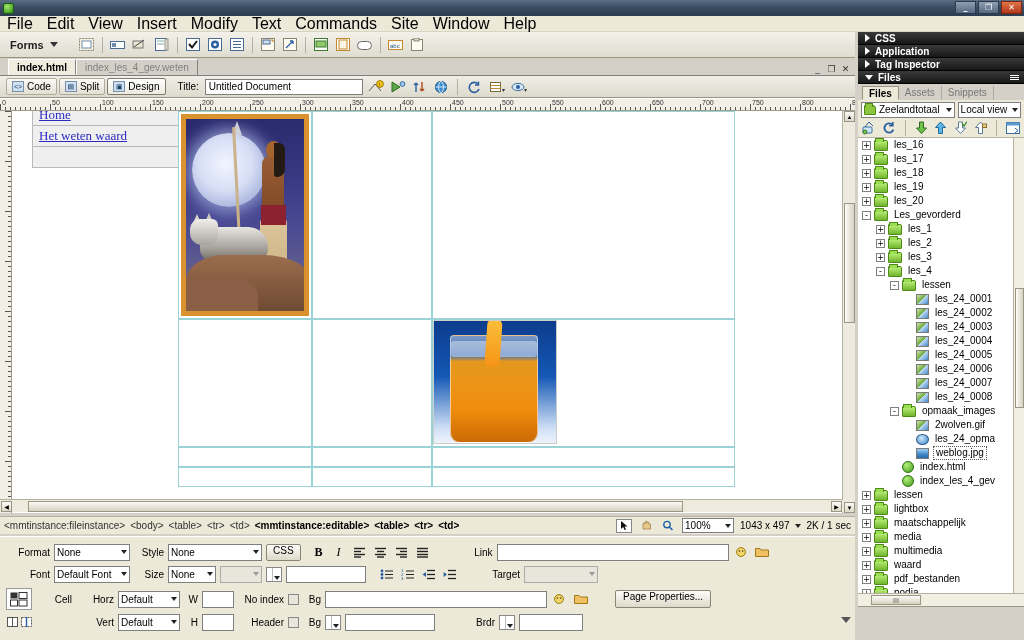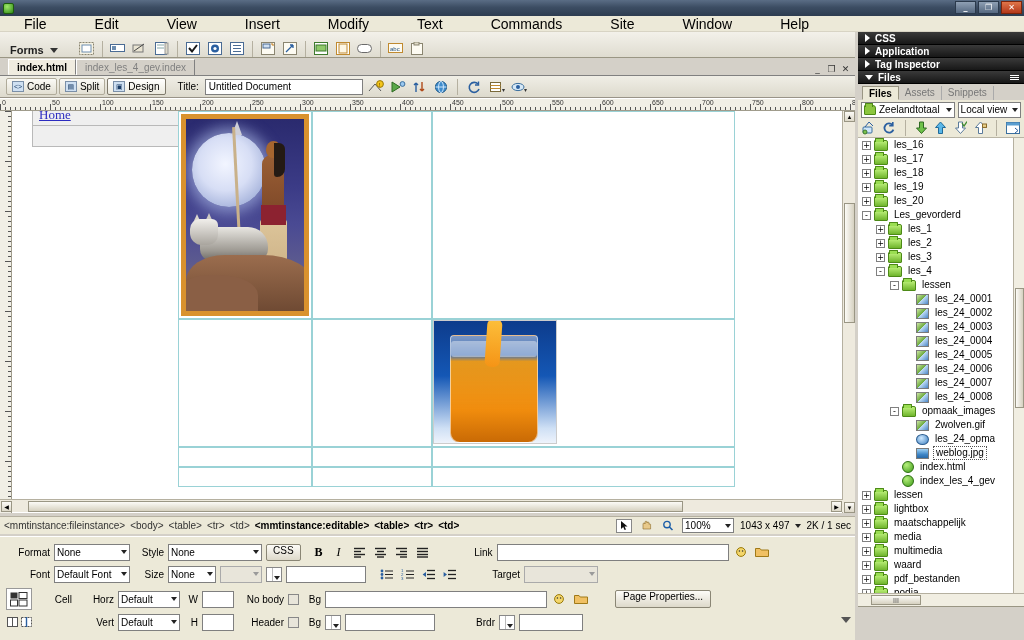--- a/index.html
+++ b/index.html
@@ -35,28 +35,28 @@
     font-family: "DejaVu Sans", sans-serif;
   }
   .winbtn.close { background: linear-gradient(to bottom,#e0764a,#b3381a); border-color:#7d2409; }
 
   
   .menubar {
     position: absolute; left: 0; top: 16px; width: 1024px; height: 16px;
     background: #ece9d8; display: flex; align-items: center;
     border-bottom: 1px solid #d8d4c4;
   }
-  .menu-item { padding: 1px 24px; color: #000; font-size: 14px; cursor: default; }
+  .menu-item { padding: 1px 7px; color: #000; font-size: 16px; cursor: default; }
 
   
   .insertbar {
     position: absolute; left: 0; top: 32px; width: 855px; height: 26px;
     background: linear-gradient(to bottom,#f3f1ea,#dfdcd0);
     border-bottom: 1px solid #9a9684;
-    display: flex; align-items: flex-end; padding-left: 6px;
+    display: flex; align-items: center; padding-left: 6px;
   }
   .cat-select {
     display: flex; align-items: center; gap: 6px;
     font-size: 11px; font-weight: bold; color: #222; margin-right: 14px;
     padding: 1px 4px;
   }
   .caret-d { width:0;height:0;border-left:4px solid transparent;border-right:4px solid transparent;border-top:5px solid #333; }
   .ibtn {
     width: 18px; height: 18px; margin: 0 2px;
     border: 1px solid transparent; border-radius: 2px;
@@ -415,21 +415,21 @@
           <rect x="0.5" y="1.5" width="11" height="11" fill="#fdfbf2" stroke="#8a8570"></rect>
           <rect x="3" y="0" width="5" height="3" fill="#ded9c6" stroke="#8a8570"></rect>
         </svg>
     </div>
   </div>
 
   <div class="docwin">
 
     <div class="doctabs">
       <div class="dtab active">index.html</div>
-      <div class="dtab">index_les_4_gev.index</div>
+      <div class="dtab">index_les_4_gev.weten</div>
       <div class="docwinbtns">
         <span>_</span>
         <span>❐</span>
         <span>✕</span>
       </div>
     </div>
 
     <div class="doctoolbar">
       <div class="vbtn">
         <span class="gi">&lt;&gt;</span>
@@ -772,20 +772,23 @@
           <div class="rtickv" style="top: 400px; width: 6px;"></div>
         </div>
 
       <div class="page">
 
         <div class="navcol">
           <div class="navcell">
             <a>Home</a>
           </div>
           <div class="navcell">
+            <a>Het weten waard</a>
+          </div>
+          <div class="navcell">
             <a></a>
           </div>
         </div>
 
         <div class="maintable">
           <div class="mtrow">
             <div class="mtcell imgcell-1">
               <div class="photo1">
                 <div class="moon"></div>
                 <div class="spearhead"></div>
@@ -1027,21 +1030,21 @@
             </svg>
         </div>
         <span class="plabel" style="width:36px;">Cell</span>
         <span class="plabel" style="width:38px;">Horz</span>
         <div class="psel" style="width:62px;">
           <span>Default</span>
           <span class="arrow-s"></span>
         </div>
         <span class="plabel" style="width:14px;">W</span>
         <input class="pfield" style="width: 32px;" value="">
-        <span class="plabel" style="width:46px;">No body</span>
+        <span class="plabel" style="width:46px;">No index</span>
         <div class="chk"></div>
         <span class="plabel" style="width:18px;">Bg</span>
         <input class="pfield" style="width: 222px;" value="">
         <div class="abtn">
           <svg width="13" height="12">
               <circle cx="6" cy="6" r="4.4" fill="#f4d66a" stroke="#9a7a08"></circle>
               <circle cx="4.4" cy="5" r="0.8" fill="#333"></circle>
               <circle cx="7.6" cy="5" r="0.8" fill="#333"></circle>
             </svg>
         </div>

